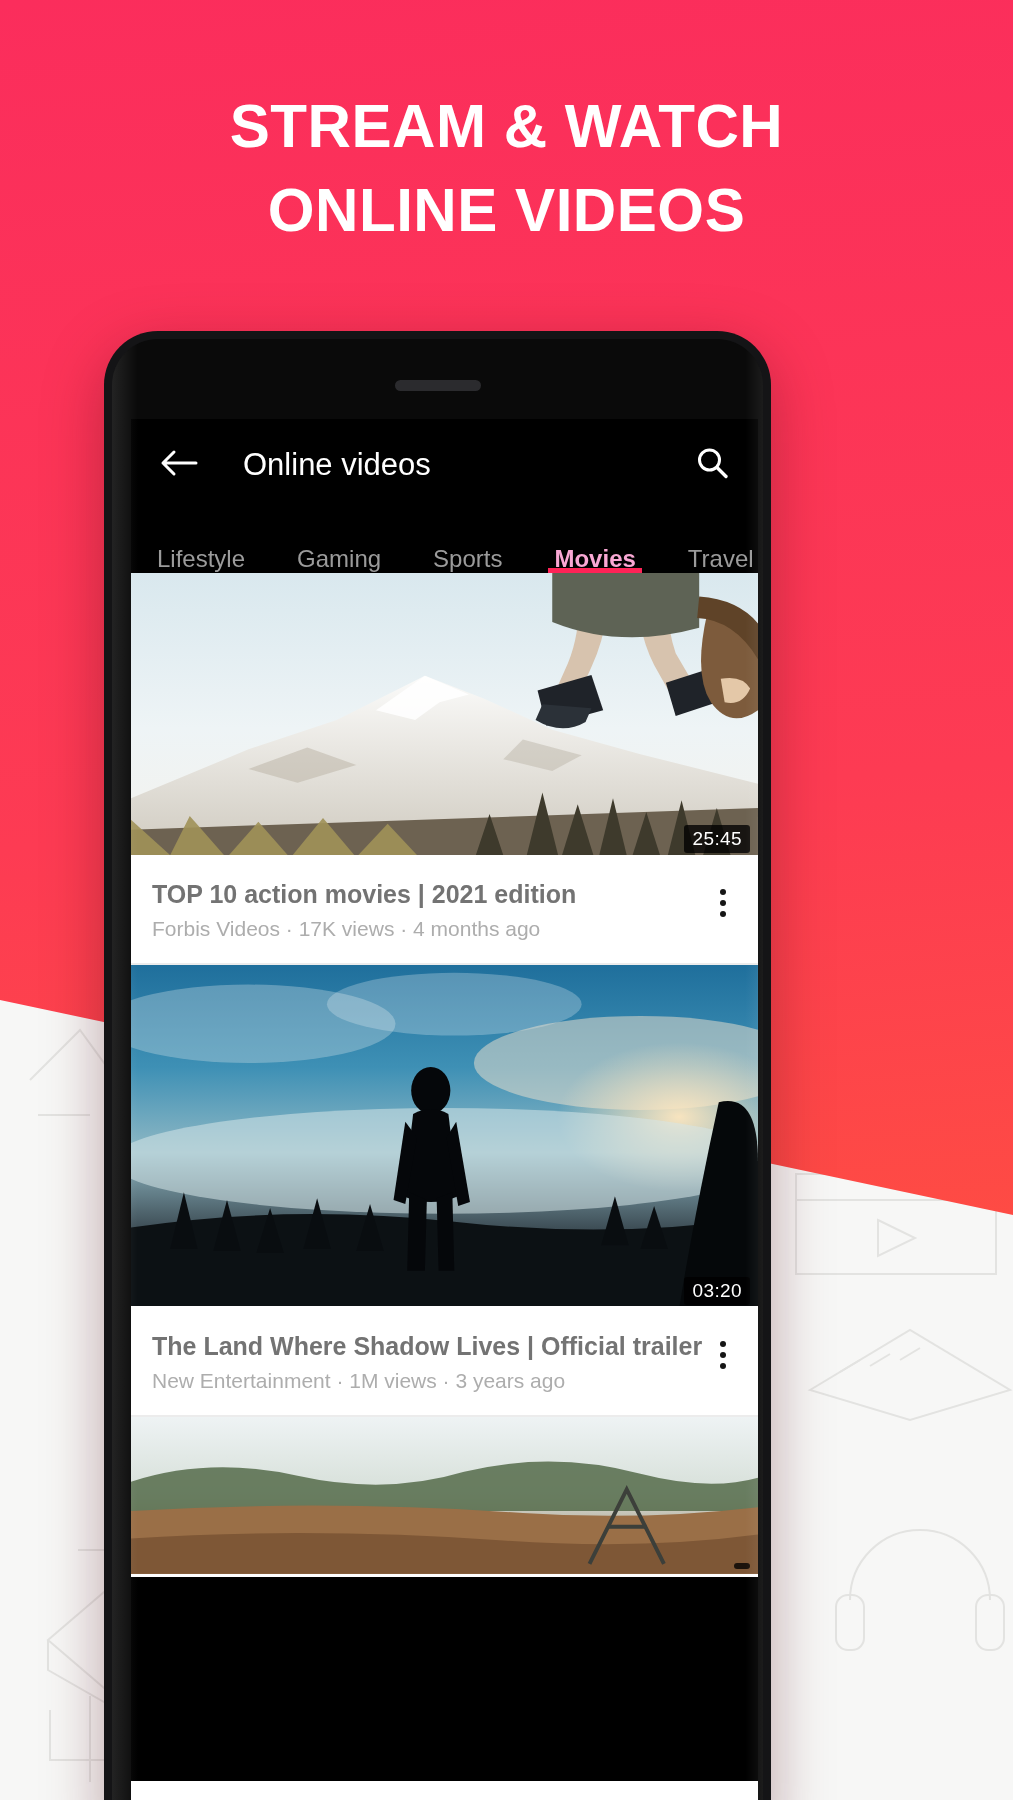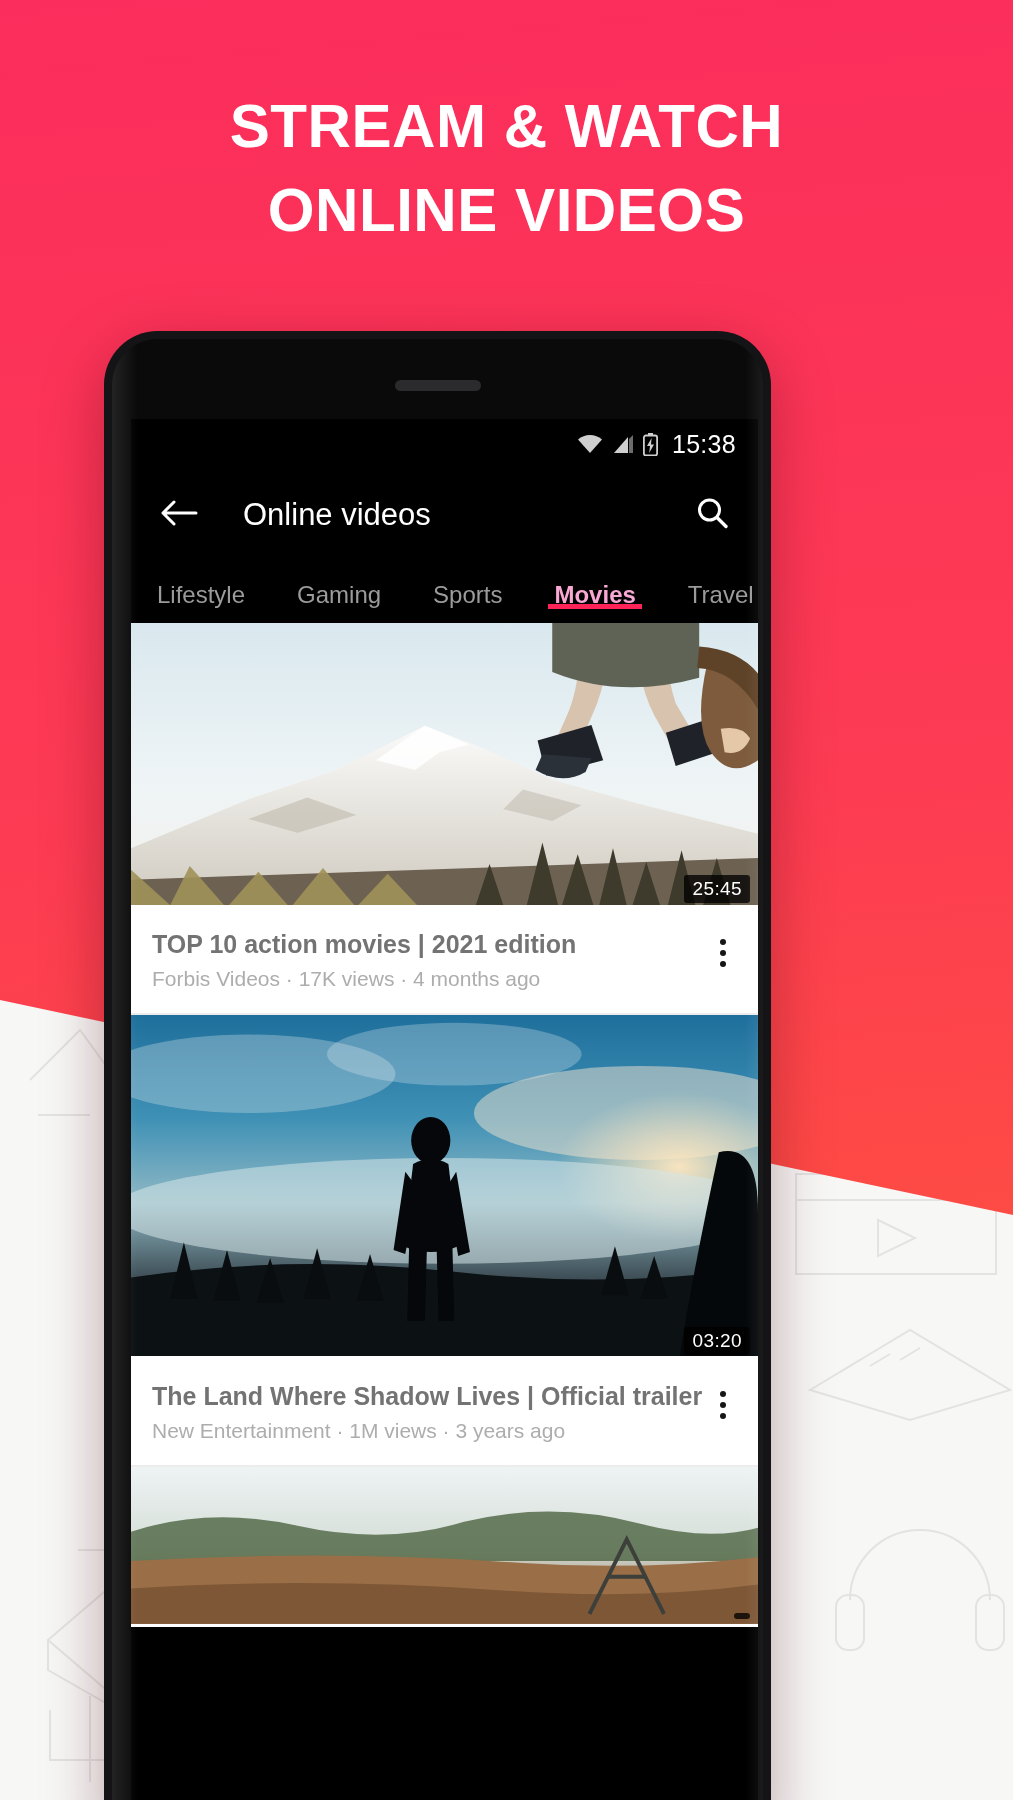--- a/index.html
+++ b/index.html
@@ -140,21 +140,21 @@
     width: 44px; height: 44px;
     display: flex; align-items: center; justify-content: center;
     cursor: pointer;
   }
 
   
   .tabs {
     height: 62px;
     background: #000000;
     display: flex;
-    align-items: center;
+    align-items: flex-end;
     padding-left: 26px;
     overflow: hidden;
     position: relative;
   }
   .tab {
     display: flex;
     align-items: flex-start;
     padding: 6px 0 0 0;
     margin-right: 52px;
     color: #9b9b9b;
@@ -305,41 +305,20 @@
   </div>
 
   <div class="phone">
     <div class="phone-inner">
       <div class="earpiece"></div>
       <div class="bezel-shade"></div>
       <div class="bezel-shade-r"></div>
 
       <div class="screen">
 
-        <div class="statusbar">
-          <span class="sb-icon">
-            <svg width="26" height="20" viewBox="0 0 26 20">
-              <path d="M13 19 L1 5.5 A18 18 0 0 1 25 5.5 Z" fill="#cfcfcf"></path>
-            </svg>
-          </span>
-          <span class="sb-icon">
-            <svg width="22" height="20" viewBox="0 0 22 20">
-              <path d="M2 19 L16 19 L16 3 Z" fill="#cfcfcf"></path>
-              <path d="M17 19 L21 19 L21 1 L17 5 Z" fill="#6c6c6c"></path>
-            </svg>
-          </span>
-          <span class="sb-icon">
-            <svg width="15" height="23" viewBox="0 0 15 23">
-              <rect x="5" y="0" width="5" height="3" fill="#cfcfcf"></rect>
-              <rect x="0.9" y="2.5" width="13.2" height="20" rx="2" fill="none" stroke="#cfcfcf" stroke-width="1.8"></rect>
-              <path d="M8.6 5 L4 13 L7 13 L6.2 20 L11 11.4 L8 11.4 Z" fill="#cfcfcf"></path>
-            </svg>
-          </span>
-          <span class="sb-time">15:38</span>
-        </div>
 
         <div class="appbar">
           <div class="icon-btn">
             <span>
               <svg width="38" height="30" viewBox="0 0 38 30">
                 <path d="M36 15 L3 15 M14 4 L3 15 L14 26" fill="none" stroke="#ffffff" stroke-width="3" stroke-linecap="round" stroke-linejoin="round"></path>
               </svg>
             </span>
           </div>
           <div class="appbar-title">Online videos</div>

